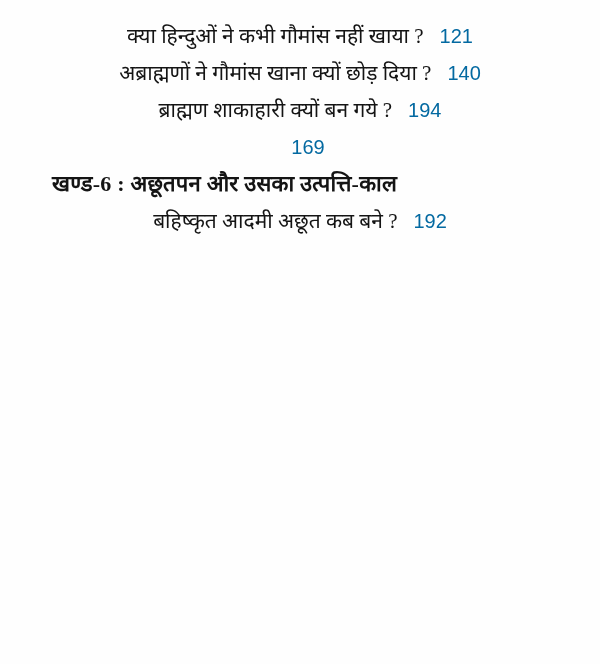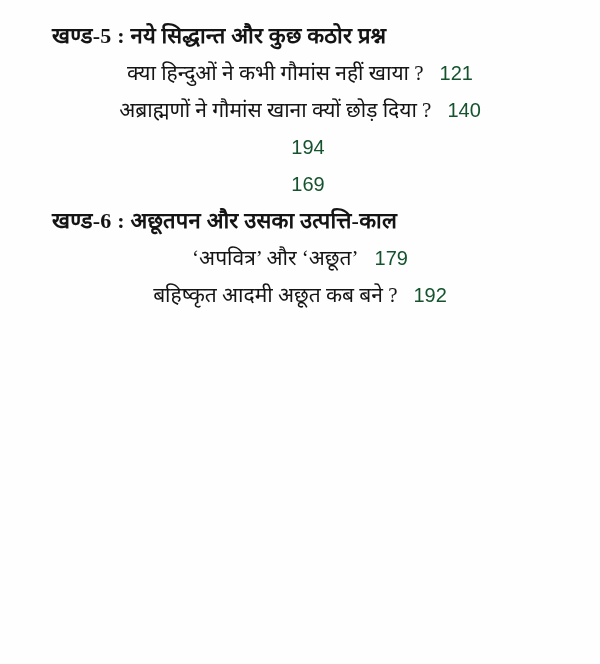--- a/index.html
+++ b/index.html
@@ -41,60 +41,56 @@
     margin-bottom: 13px;
     line-height: 24px;
   }
   .entry-title {
     font-size: 21px;
     font-weight: normal;
   }
   .entry-page {
     font-size: 20px;
     font-family: "Liberation Sans", "DejaVu Sans", sans-serif;
-    color: #14532d;
+    color: #0369a1;
     flex: 0 0 auto;
     margin-left: 16px;
   }
 </style>
 </head>
 <body>
 
 <div class="page">
   <div class="toc">
 
     <div class="section">
-      <h2 class="section-heading">खण्ड-5 : नये सिद्धान्त और कुछ कठोर प्रश्न</h2>
 
       <div class="toc-row">
         <span class="entry-title">क्या हिन्दुओं ने कभी गौमांस नहीं खाया ?</span>
         <span class="entry-page">121</span>
       </div>
 
       <div class="toc-row">
         <span class="entry-title">अब्राह्मणों ने गौमांस खाना क्यों छोड़ दिया ?</span>
         <span class="entry-page">140</span>
       </div>
 
       <div class="toc-row">
+        <span class="entry-title">ब्राह्मण शाकाहारी क्यों बन गये ?</span>
         <span class="entry-page">194</span>
       </div>
 
       <div class="toc-row">
         <span class="entry-page">169</span>
       </div>
     </div>
 
     <div class="section">
       <h2 class="section-heading">खण्ड-6 : अछूतपन और उसका उत्पत्ति-काल</h2>
 
-      <div class="toc-row">
-        <span class="entry-title">‘अपवित्र’ और ‘अछूत’</span>
-        <span class="entry-page">179</span>
-      </div>
 
       <div class="toc-row">
         <span class="entry-title">बहिष्कृत आदमी अछूत कब बने ?</span>
         <span class="entry-page">192</span>
       </div>
     </div>
 
   </div>
 </div>
 

